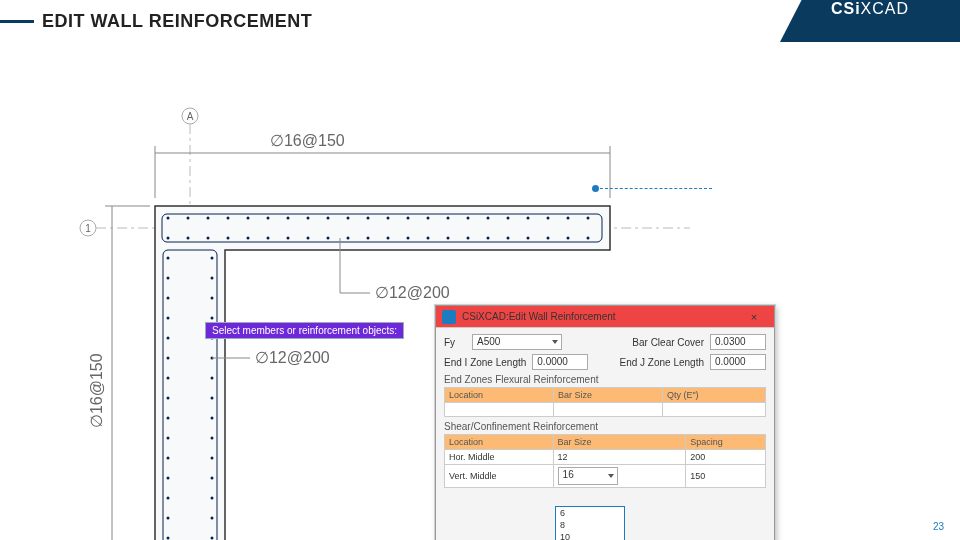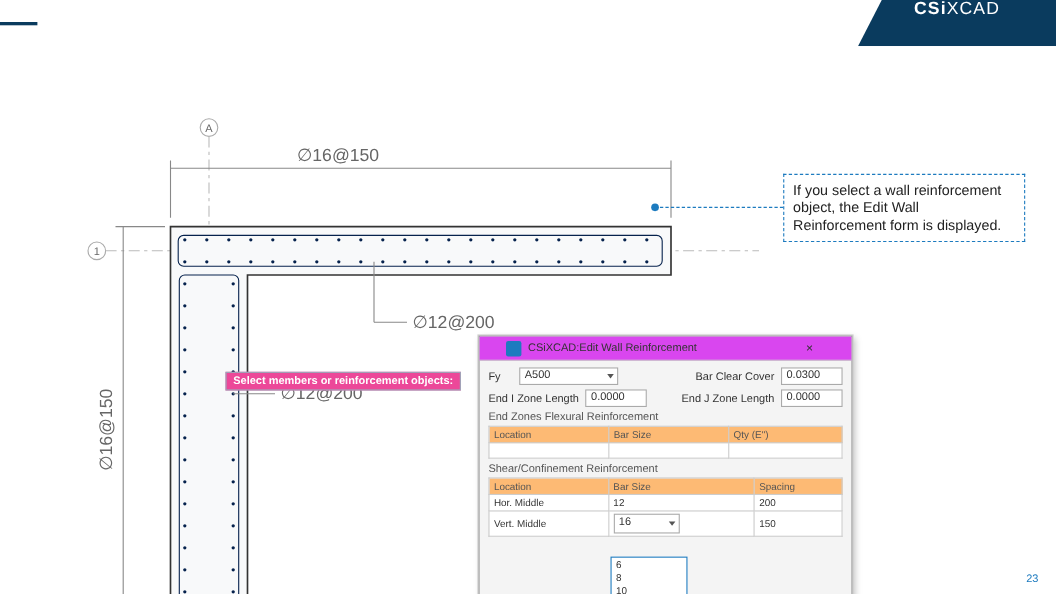--- a/index.html
+++ b/index.html
@@ -43,25 +43,24 @@
     width: 117px; height: 1px; border-top: 1.5px dashed #1d7bbf;
   }
   .callout-dot {
     position: absolute; left: 592px; top: 127px;
     width: 7px; height: 7px; border-radius: 50%;
     background: #1d7bbf;
   }
 
   
   .prompt {
-    position: absolute; left: 205px; top: 280px;
+    position: absolute; left: 205px; top: 264px;
     font-size: 10px; color: #fff;
-    background: #ec4899; padding: 2px 6px;
+    background: #6d28d9; padding: 2px 6px;
     border: 1px solid #9ab;
-    font-weight: bold;
   }
 
   
   svg.drawing {
     position: absolute; left: 50px; top: 40px;
     width: 640px; height: 470px;
   }
   .dim-text { font-family: Arial, sans-serif; font-size: 16px; fill: #666; }
   .dim-text-small { font-size: 10px; fill: #666; }
   .axis-dash { stroke: #bbb; stroke-width: 1; stroke-dasharray: 10 4 3 4; }
@@ -73,23 +72,23 @@
   
   .dialog {
     position: absolute; left: 435px; top: 247px;
     width: 340px; height: 240px;
     background: #f4f4f4;
     border: 1px solid #999;
     box-shadow: 0 0 0 1px #d0d0d0, 2px 2px 6px rgba(0,0,0,0.25);
     font-size: 10px; color: #333;
   }
   .dlg-title {
-    height: 22px; background: #d946ef;
+    height: 22px; background: #ef4444;
     border-bottom: 1px solid #ccc;
-    display: flex; align-items: center; padding: 0 24px;
+    display: flex; align-items: center; padding: 0 6px;
   }
   .dlg-title .ico {
     width: 14px; height: 14px; background: #1d7bbf;
     margin-right: 6px; border-radius: 2px;
   }
   .dlg-title .ttl { flex: 1; font-size: 10px; }
   .dlg-title .x {
     width: 28px; height: 16px; text-align: center;
     font-size: 11px; line-height: 14px;
     border: 1px solid transparent; cursor: default;
@@ -129,20 +128,21 @@
   .page-no {
     position: absolute; right: 16px; bottom: 8px;
     font-size: 10px; color: #1d7bbf; text-align: center;
   }
 </style>
 </head>
 <body>
 
 <div class="title-bar">
   <div class="title-rule"></div>
+  <div class="title-text">EDIT WALL REINFORCEMENT</div>
   <div class="logo-wrap">
     <span><b>CSi</b><span class="thin">XCAD</span></span>
   </div>
 </div>
 
 <div class="content">
 
   <svg class="drawing" viewBox="0 0 640 470">
 
     <circle cx="140" cy="18" r="8" fill="none" stroke="#aaa"></circle>
@@ -257,23 +257,20 @@
     <line x1="290" y1="140" x2="290" y2="195" class="dim-line"></line>
     <line x1="290" y1="195" x2="320" y2="195" class="dim-line"></line>
     <text x="325" y="200" class="dim-text">∅12@200</text>
 
     <line x1="162" y1="260" x2="200" y2="260" class="dim-line"></line>
     <text x="205" y="265" class="dim-text">∅12@200</text>
   </svg>
 
   <div class="callout-dot"></div>
   <div class="callout-line"></div>
-  <div class="callout">
-    <span>If you select a wall reinforcement object, the Edit Wall Reinforcement form is displayed.</span>
-  </div>
 
   <div class="prompt">Select members or reinforcement objects:</div>
 
   <div class="dialog">
     <div class="dlg-title">
       <div class="ico"></div>
       <div class="ttl">CSiXCAD:Edit Wall Reinforcement</div>
       <div class="x">×</div>
     </div>
     <div class="dlg-body">

